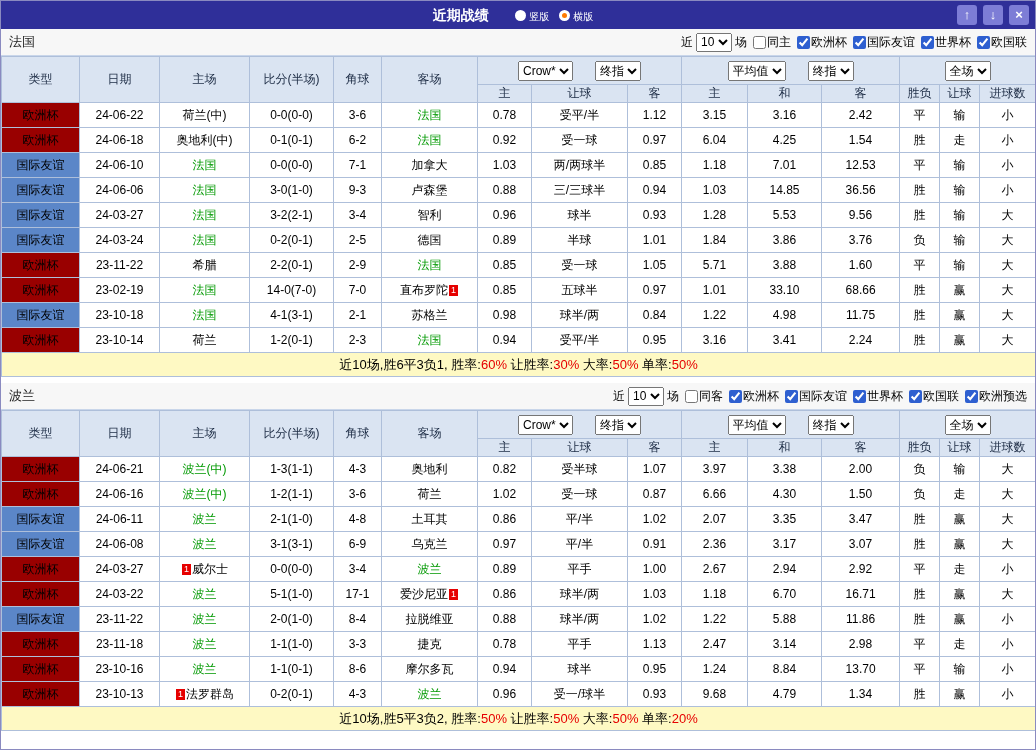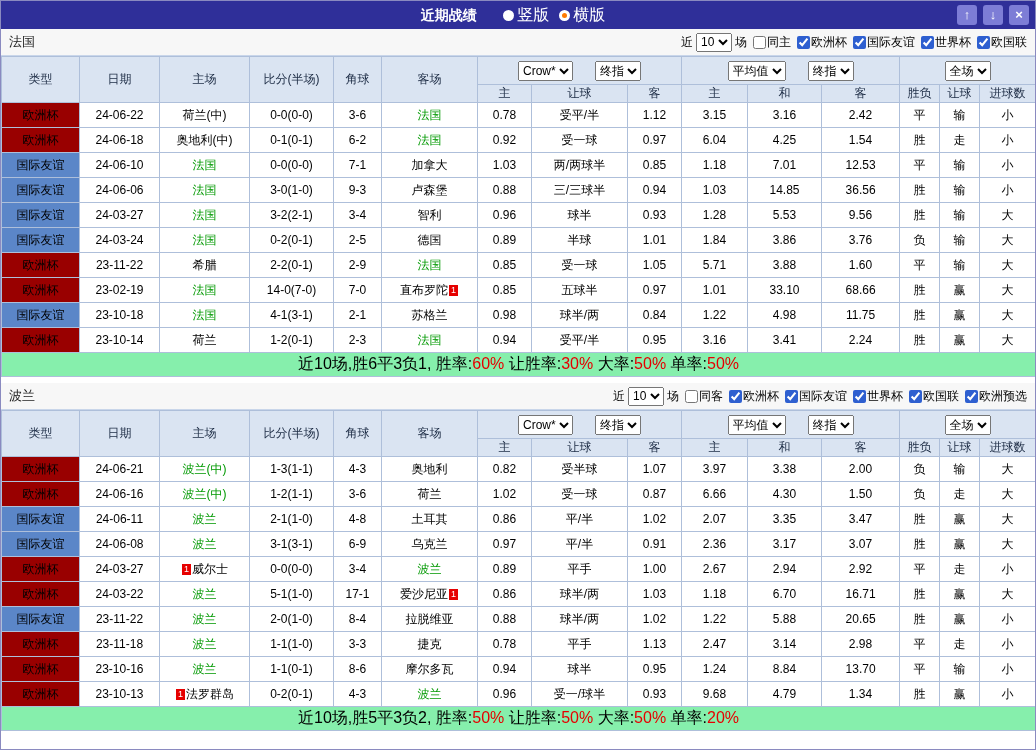--- a/index.html
+++ b/index.html
@@ -4,21 +4,21 @@
 <style>
   * { box-sizing: border-box; }
   html,body { margin:0; padding:0; background:#fff; }
   body { font-family:"Liberation Sans","DejaVu Sans",sans-serif; }
   .window { width:1036px; height:750px; border:1px solid #8a8ac0; background:#fff; overflow:hidden; }
 
   
   .titlebar { height:28px; background:#2f2f99; display:flex; align-items:center; position:relative; }
   .title-group { flex:1; text-align:center; color:#fff; }
   .title { font-weight:bold; font-size:14px; margin-right:22px; }
-  .radio-label { font-size:16px; margin-right:10px; cursor:pointer; color:#fff; }
+  .radio-label { font-size:10px; margin-right:10px; cursor:pointer; color:#fff; }
   .radio { display:inline-block; width:11px; height:11px; border-radius:50%; background:#fff; vertical-align:-1px; margin-right:3px; position:relative; }
   .radio.checked::after { content:''; position:absolute; left:3px; top:3px; width:5px; height:5px; border-radius:50%; background:#ff7a00; }
   .win-buttons { position:absolute; right:6px; top:4px; display:flex; gap:6px; }
   .win-btn { width:20px; height:20px; background:#7d7dd6; color:#fff; text-align:center; line-height:19px; font-size:13px; border-radius:3px; cursor:pointer; font-weight:bold; }
 
   
   .section-bar { height:27px; display:flex; align-items:center; background:#f7f7f7; border-bottom:1px solid #c9d6ea; padding:0 8px; }
   .team-name { font-size:13px; color:#222; }
   .filter { margin-left:auto; display:flex; align-items:center; font-size:12px; color:#000; }
   .filter select { font-size:12px; height:19px; margin:0 3px; }
@@ -31,21 +31,21 @@
   .stats thead th { background:#dae4f2; color:#1c2b44; font-weight:normal; }
   .stats thead tr.hrow1 th { height:28px; }
   .stats thead tr.hrow2 th { height:18px; }
   .stats tbody td { height:25px; color:#000; background:#fff; }
   .hdr-select { font-size:12px; height:20px; margin:0 11px; }
   .type-cell { color:#fff; }
   .score { color:#e60000; }
   .team-green { color:#009900; }
   .v-r { color:#e60000; } .v-g { color:#009933; } .v-b { color:#2233cc; }
   .badge { display:inline-block; background:#e60000; color:#fff; font-size:9px; line-height:11px; min-width:9px; height:11px; margin:0 1px; vertical-align:1px; }
-  .stats tfoot td { height:24px; background:#86efac; font-size:16px; }
+  .stats tfoot td { height:24px; background:#fef9c3; font-size:13px; }
   .seg-r { color:#e60000; } .seg-k { color:#000; }
   .section-block + .section-block { margin-top:6px; }
 </style>
 </head>
 <body>
 
 <div class="window">
   <div class="titlebar">
     <div class="title-group">
       <span class="title">近期战绩</span>
@@ -491,21 +491,21 @@
               <td>23-11-22</td>
               <td class="team"><span class="team-green">波兰</span></td>
               <td class="score">2-0(1-0)</td>
               <td>8-4</td>
               <td class="team"><span>拉脱维亚</span></td>
               <td>0.88</td>
               <td>球半/两</td>
               <td>1.02</td>
               <td>1.22</td>
               <td>5.88</td>
-              <td>20.65</td>
+              <td>11.86</td>
               <td class="v-r">胜</td>
               <td class="v-r">赢</td>
               <td class="v-b">小</td>
             </tr>
             <tr>
               <td class="type-cell" style="background: rgb(153, 0, 0);">欧洲杯</td>
               <td>23-11-18</td>
               <td class="team"><span class="team-green">波兰</span></td>
               <td class="score">1-1(1-0)</td>
               <td>3-3</td>

